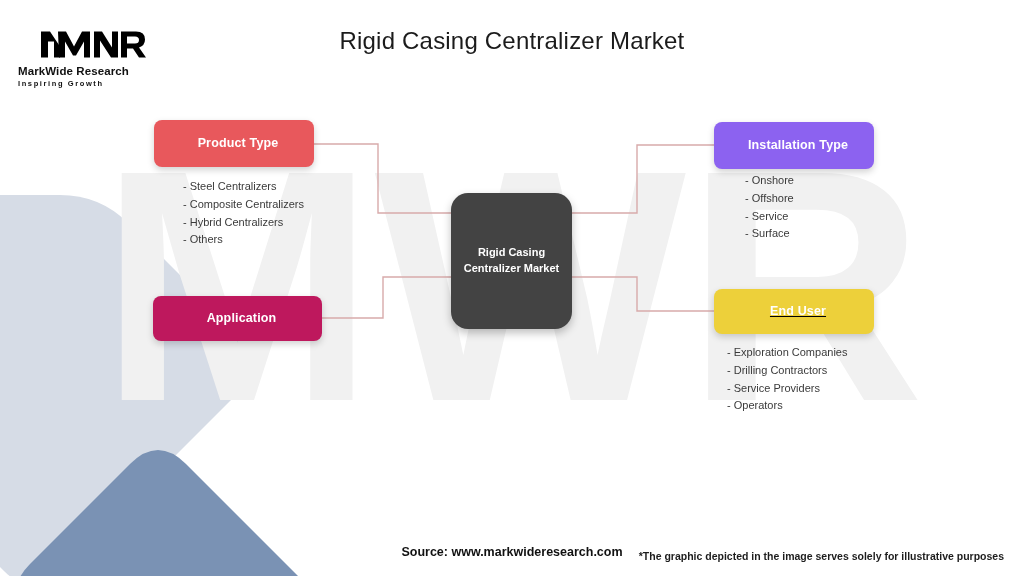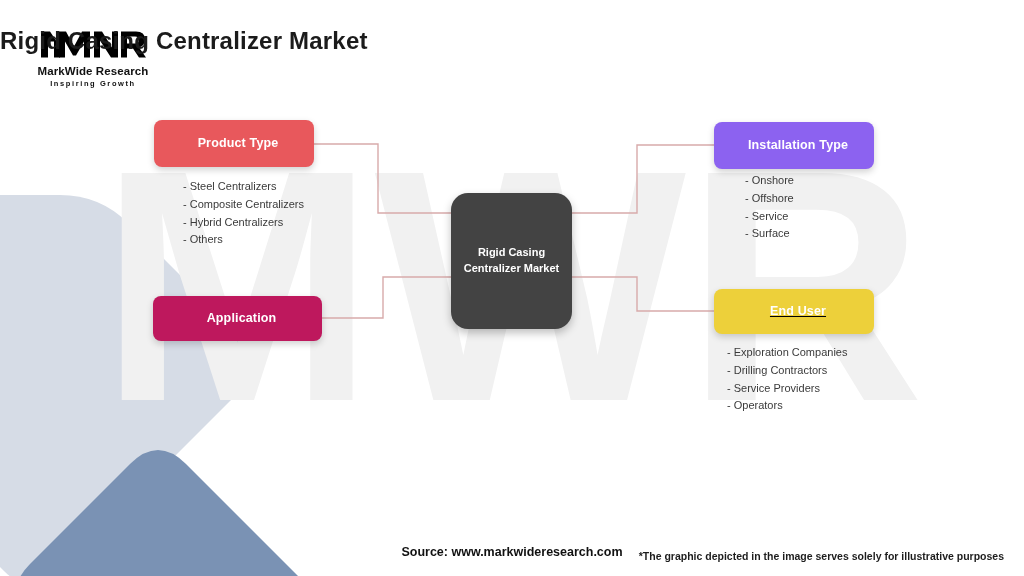--- a/index.html
+++ b/index.html
@@ -31,21 +31,20 @@
     width: 1024px; height: 576px;
     overflow: hidden;
   }
 
   
   .logo {
     position: absolute;
     left: 18px;
     top: 22px;
     width: 150px;
-    text-align: center;
   }
   .logo-mark {
     width: 110px;
     height: 42px;
     display: block;
     margin: 0 auto;
   }
   .logo-name {
     font-size: 11.5px;
     font-weight: bold;
@@ -58,23 +57,23 @@
     font-weight: bold;
     color: #111111;
     letter-spacing: 1.6px;
     margin-top: 2px;
   }
   .page-title {
     position: absolute;
     left: 0;
     top: 27px;
     width: 1024px;
-    text-align: left;
+    text-align: center;
     font-size: 24px;
-    font-weight: bold;
+    font-weight: normal;
     color: #1b1b1b;
     letter-spacing: 0.2px;
   }
 
   
   .connectors {
     position: absolute;
     left: 0; top: 0;
     width: 1024px; height: 576px;
   }

